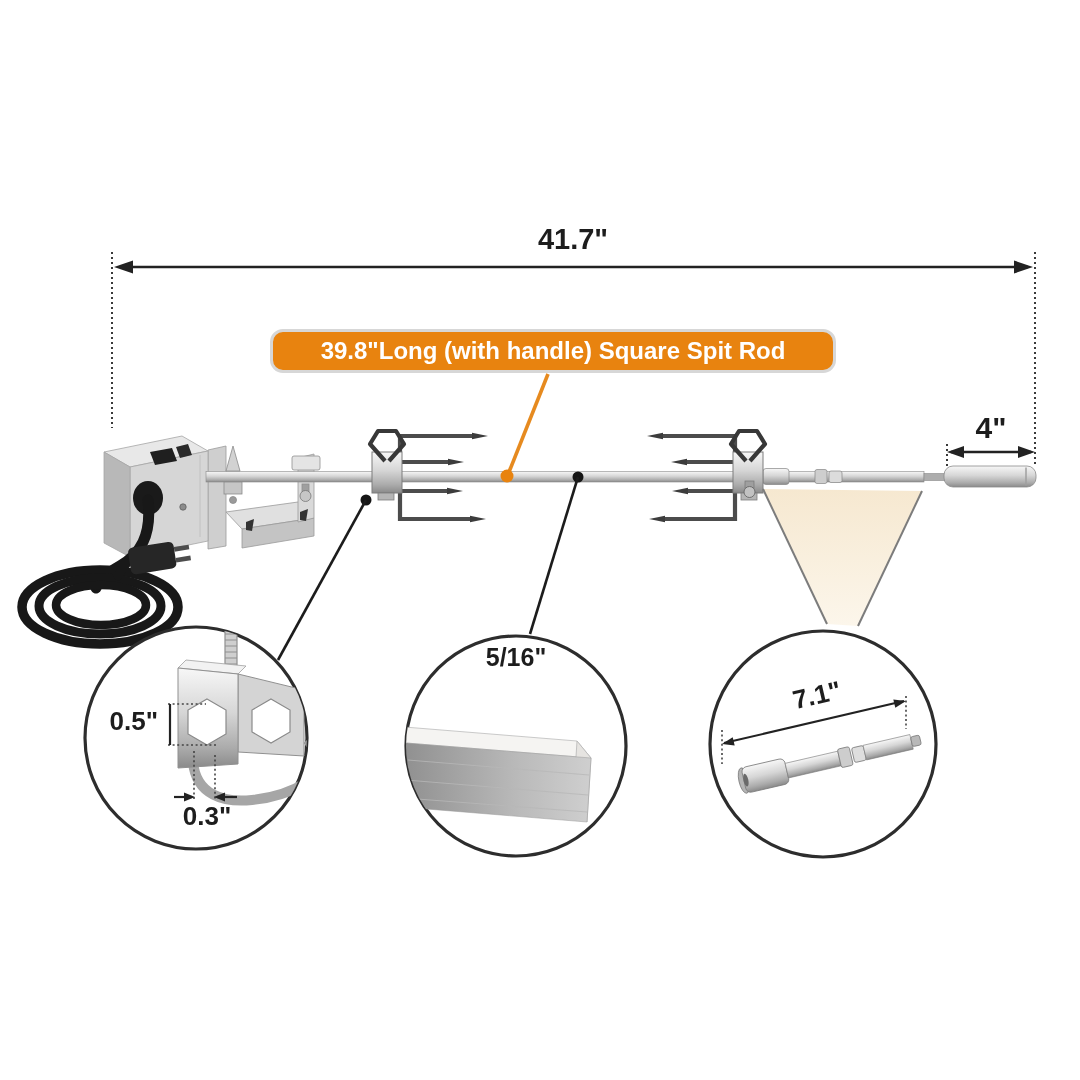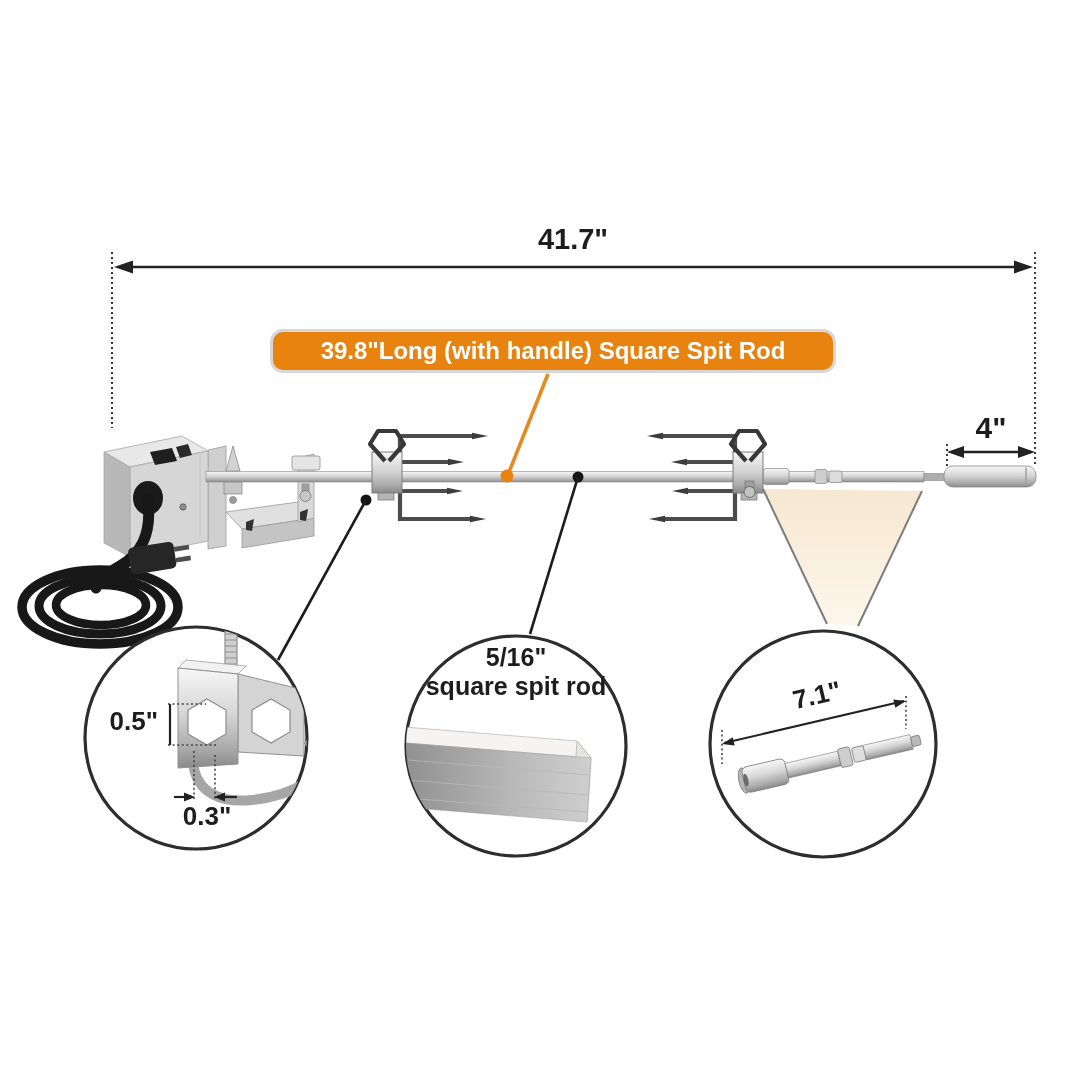--- a/index.html
+++ b/index.html
@@ -244,16 +244,15 @@
 <div class="lbl center" id="lbl-total">41.7"</div>
 
 <div class="lbl" id="badge">
   <span>39.8"Long (with handle) Square Spit Rod</span>
 </div>
 
 <div class="lbl center" id="lbl-handle">4"</div>
 <div class="lbl right" id="lbl-clamp-h">0.5"</div>
 <div class="lbl center" id="lbl-clamp-w">0.3"</div>
 <div class="lbl center" id="lbl-rod-size">5/16"</div>
-<div class="lbl center" id="lbl-rod-name">square spit rod</div>
 <div class="lbl center" id="lbl-segment">7.1"</div>
 
 </div>
 
 </body></html>

